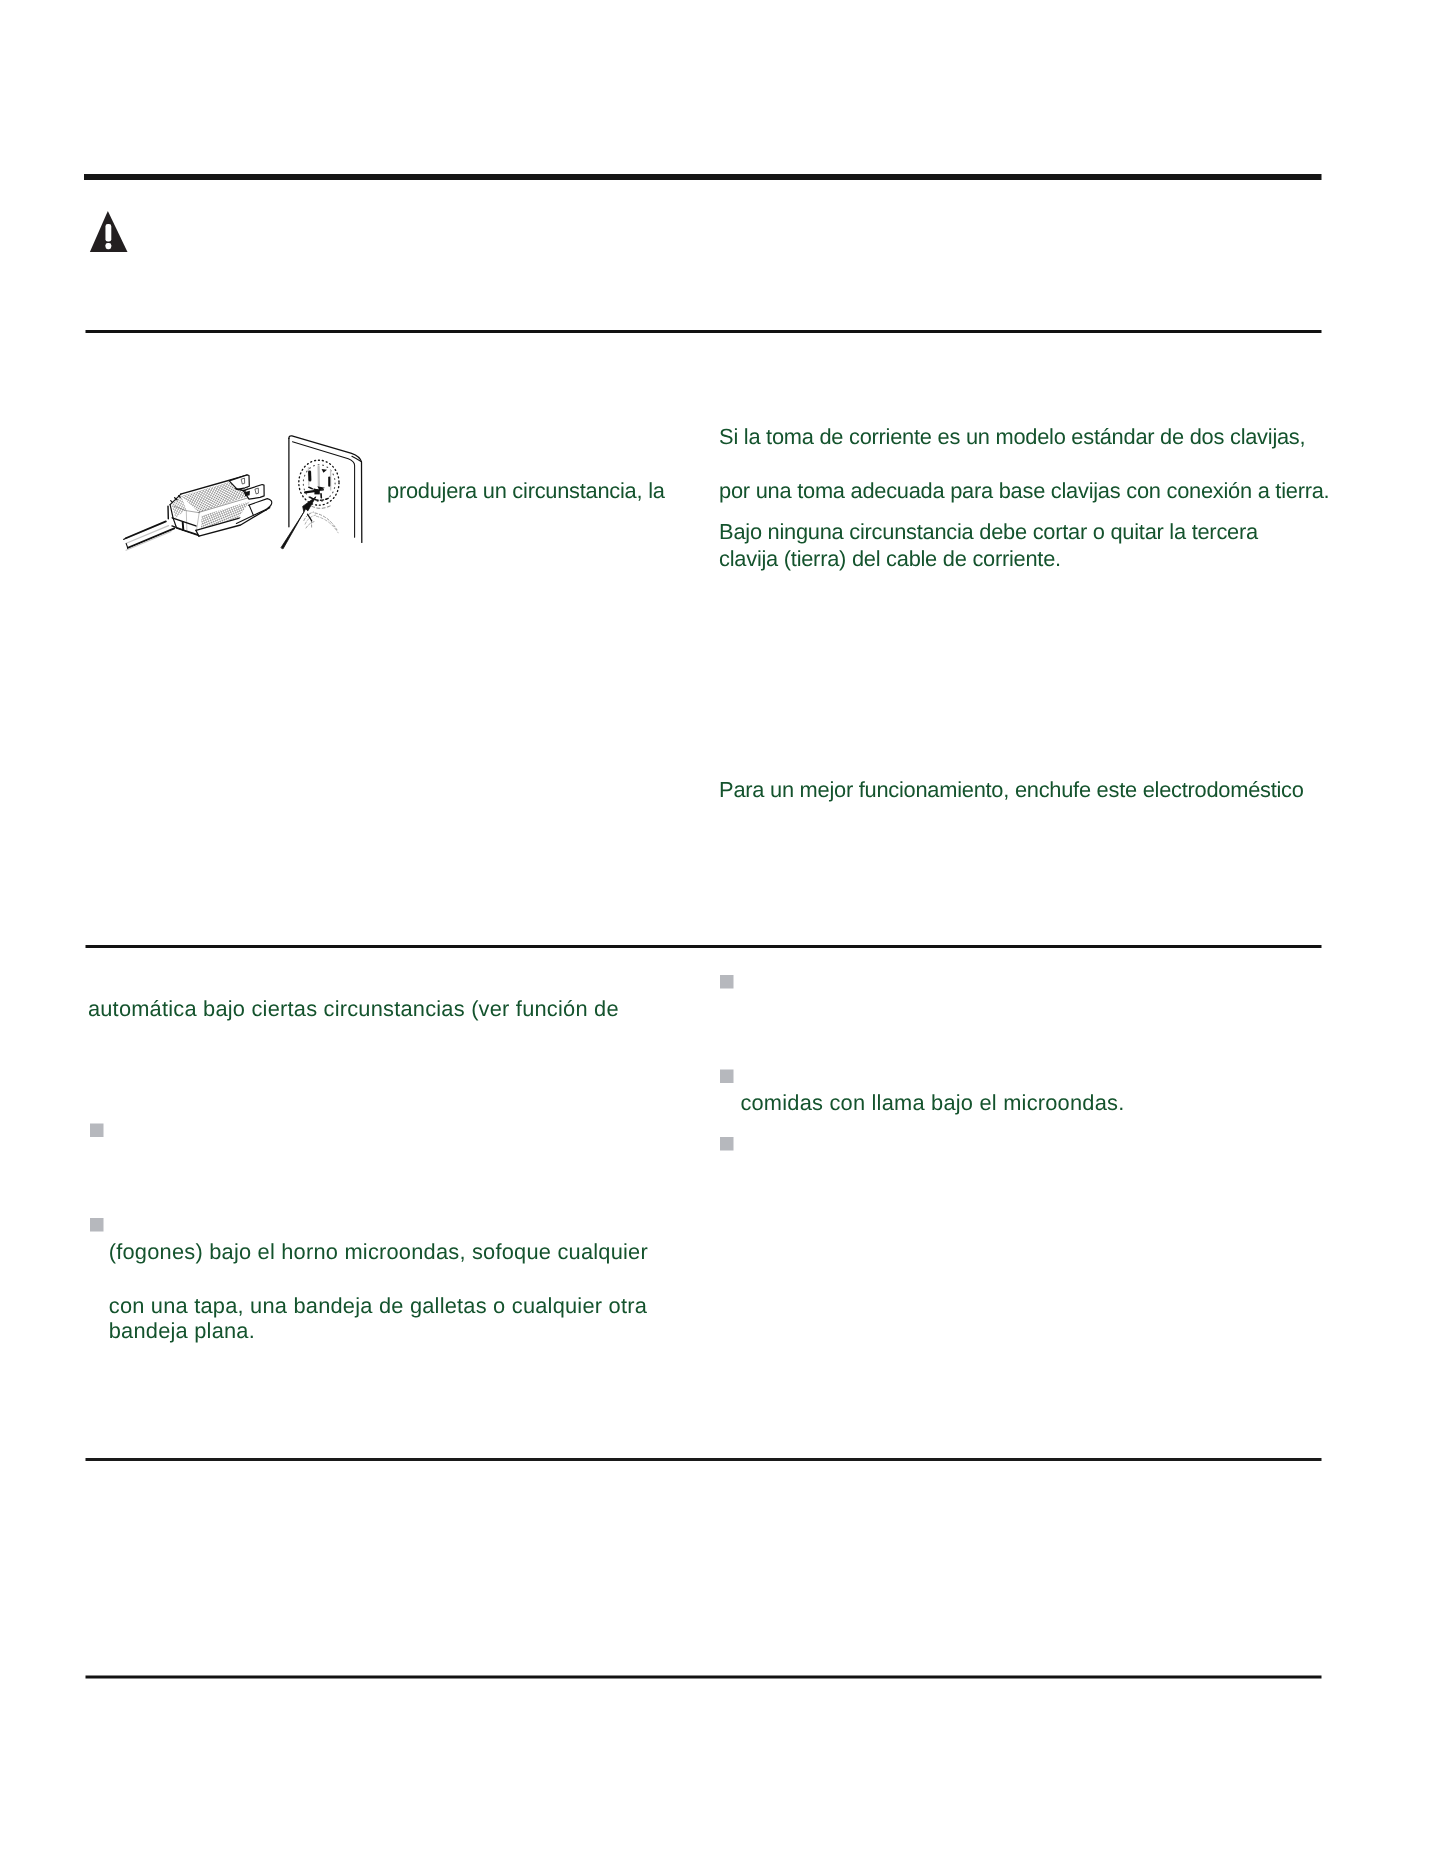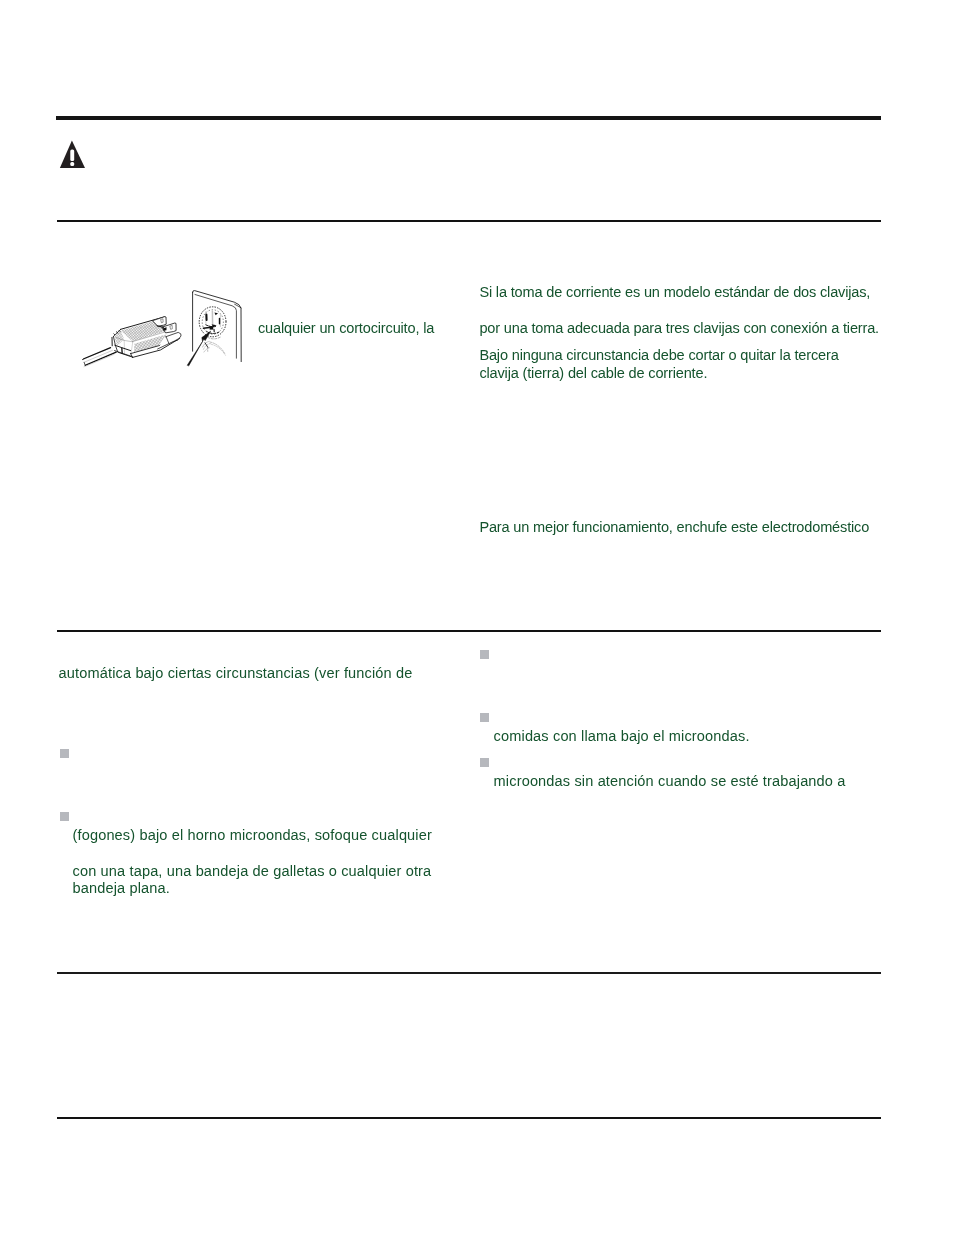--- a/index.html
+++ b/index.html
@@ -153,45 +153,44 @@
         </g>
 
         <g>
           <path d="M187.4 365.0 L202.6 341.4 L201.8 337.6 L210.6 331.2 L205.2 340.6 L203.8 339.2 L188.8 365.7 Z" fill="#111" stroke="#111" stroke-width="0.55" stroke-linejoin="miter"></path>
           <path d="M205.0 342.8 L207.8 347.2" stroke="#111" stroke-width="0.85"></path>
         </g>
       </g>
     </svg>
   </div>
 
-  <div class="txt t-upper" style="left:258px; top:319.2px">cualquier un cortocircuito, la</div>
+  <div class="txt t-upper" style="left:258px; top:319.2px">produjera un circunstancia, la</div>
 
   <div class="txt t-upper" style="left:479.4px; top:283.1px">Si la toma de corriente es un modelo estándar de dos clavijas,</div>
 
-  <div class="txt t-upper" style="left:479.4px; top:319.1px">por una toma adecuada para tres clavijas con conexión a tierra.</div>
+  <div class="txt t-upper" style="left:479.4px; top:319.1px">por una toma adecuada para base clavijas con conexión a tierra.</div>
 
   <div class="txt t-upper" style="left:479.4px; top:345.9px">Bajo ninguna circunstancia debe cortar o quitar la tercera</div>
 
   <div class="txt t-upper" style="left:479.4px; top:363.9px">clavija (tierra) del cable de corriente.</div>
 
   <div class="txt t-upper" style="left:479.4px; top:518.1px">Para un mejor funcionamiento, enchufe este electrodoméstico</div>
 
   <div class="txt t-lower" style="left:58.6px; top:664.3px">automática bajo ciertas circunstancias (ver función de</div>
 
   <div class="txt t-lower" style="left:72.5px; top:862.1px">con una tapa, una bandeja de galletas o cualquier otra</div>
 
   <div class="txt t-lower" style="left:72.5px; top:826px">(fogones) bajo el horno microondas, sofoque cualquier</div>
 
   <div class="txt t-lower" style="left:72.5px; top:878.8px">bandeja plana.</div>
 
 
   <div class="txt t-lower" style="left:493.6px; top:727px">comidas con llama bajo el microondas.</div>
 
 
-  <div class="txt t-lower" style="left:493.6px; top:772px">microondas sin atención cuando se esté trabajando a</div>
 
   <div class="bullet" style="left:60px; top:749px"></div>
 
   <div class="bullet" style="left:60px; top:811.5px"></div>
 
   <div class="bullet" style="left:480px; top:650px"></div>
 
   <div class="bullet" style="left:480px; top:712.9px"></div>
 
   <div class="bullet" style="left:480px; top:757.9px"></div>

